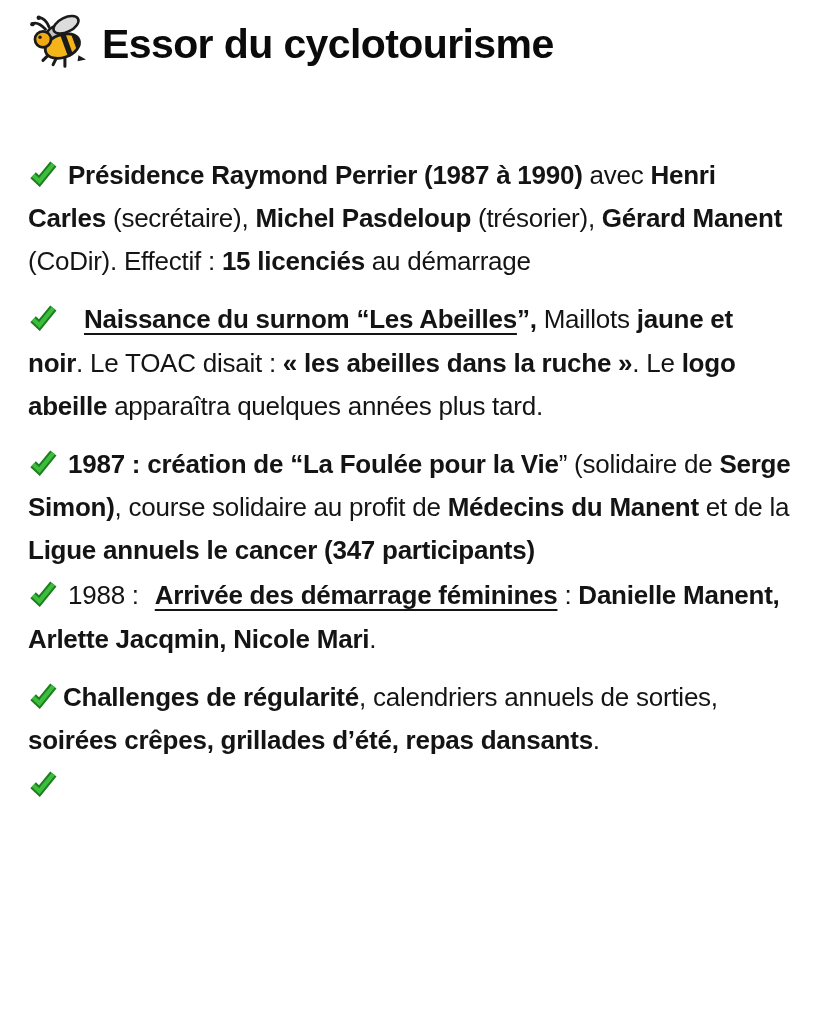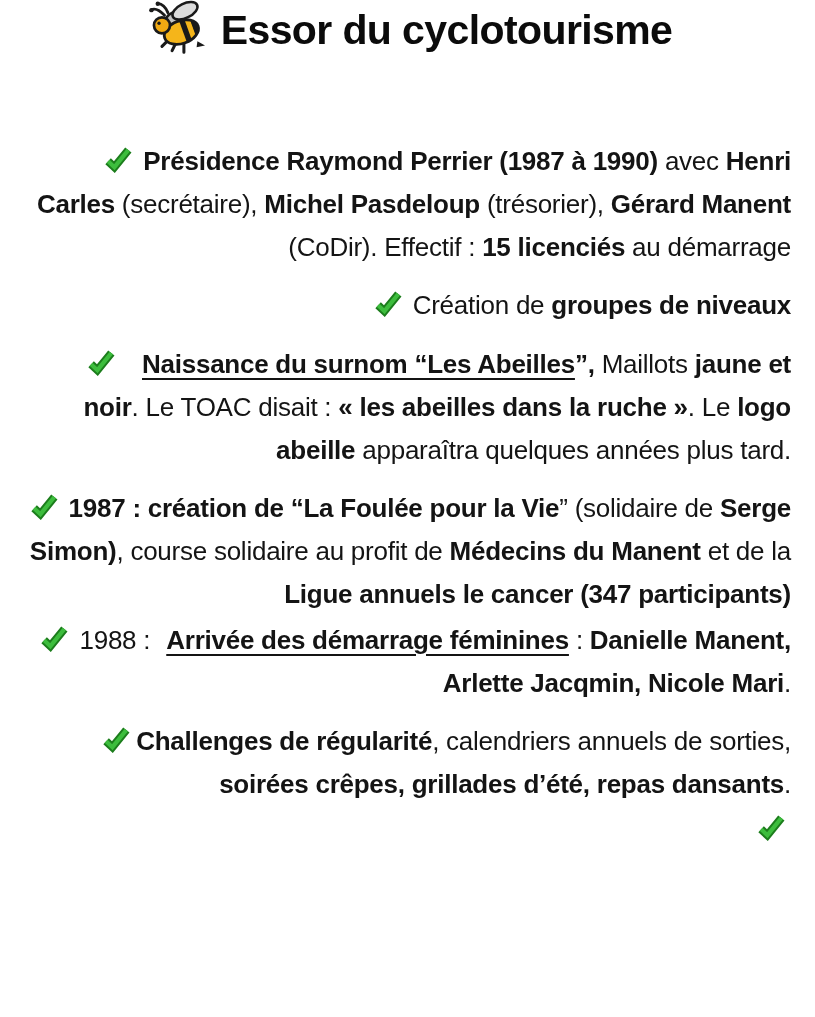--- a/index.html
+++ b/index.html
@@ -15,38 +15,38 @@
     min-height:1017px;
     background:var(--bg);
     color:var(--text);
     font-family:"Liberation Sans", sans-serif;
     overflow:hidden;
   }
   .page{
     padding:0 24px 20px 28px;
   }
   header.masthead{
-    text-align:center;
+    text-align:left;
+    padding-top:14px;
   }
   h1.title{
     margin:0;
     font-size:41px;
     font-weight:700;
     letter-spacing:-0.6px;
     color:#0b0b0b;
     white-space:nowrap;
   }
   .bee{
     width:62px;height:54px;
     vertical-align:-10px;
     margin-right:12px;
   }
   main.bullets{
     margin-top:86px;
-    text-align:right;
   }
   p.bullet{
     margin:15px 0 0 0;
     font-size:26px;
     line-height:1.66;
     letter-spacing:-0.25px;
   }
   p.bullet.tight{margin-top:2px;}
   .check{
     width:30px;height:27px;
@@ -105,24 +105,20 @@
   </header>
 
   <main class="bullets">
       <p class="bullet"><svg class="check" viewBox="0 0 32 30" aria-hidden="true">
     <path d="M5 17 L12 23.5 L27.5 4.5" fill="none" stroke="var(--check-dark)" stroke-width="9" stroke-linecap="butt" stroke-linejoin="miter"></path>
     <path d="M5 17 L12 23.5 L27.5 4.5" fill="none" stroke="var(--check-green)" stroke-width="4.6" stroke-linecap="butt" stroke-linejoin="miter"></path>
   </svg><span class="b ">Présidence Raymond Perrier (1987 à 1990)</span><span class=""> avec </span><span class="b ">Henri Carles</span><span class=""> (secrétaire), </span><span class="b ">Michel Pasdeloup</span><span class=""> (trésorier), </span><span class="b ">Gérard Manent</span><span class=""> (CoDir). Effectif : </span><span class="b ">15 licenciés</span><span class=""> au démarrage</span></p>
       <p class="bullet"><svg class="check" viewBox="0 0 32 30" aria-hidden="true">
     <path d="M5 17 L12 23.5 L27.5 4.5" fill="none" stroke="var(--check-dark)" stroke-width="9" stroke-linecap="butt" stroke-linejoin="miter"></path>
     <path d="M5 17 L12 23.5 L27.5 4.5" fill="none" stroke="var(--check-green)" stroke-width="4.6" stroke-linecap="butt" stroke-linejoin="miter"></path>
-  </svg><span class="">Création de </span><span class="b ">groupes de niveaux</span></p>
-      <p class="bullet"><svg class="check" viewBox="0 0 32 30" aria-hidden="true">
-    <path d="M5 17 L12 23.5 L27.5 4.5" fill="none" stroke="var(--check-dark)" stroke-width="9" stroke-linecap="butt" stroke-linejoin="miter"></path>
-    <path d="M5 17 L12 23.5 L27.5 4.5" fill="none" stroke="var(--check-green)" stroke-width="4.6" stroke-linecap="butt" stroke-linejoin="miter"></path>
   </svg><span class=""> </span><span class="b u">Naissance du surnom “Les Abeilles</span><span class="b ">”,</span><span class=""> Maillots </span><span class="b ">jaune et noir</span><span class="">. Le TOAC disait : </span><span class="b ">« les abeilles dans la ruche »</span><span class="">. Le </span><span class="b ">logo abeille</span><span class=""> apparaîtra quelques années plus tard.</span></p>
       <p class="bullet"><svg class="check" viewBox="0 0 32 30" aria-hidden="true">
     <path d="M5 17 L12 23.5 L27.5 4.5" fill="none" stroke="var(--check-dark)" stroke-width="9" stroke-linecap="butt" stroke-linejoin="miter"></path>
     <path d="M5 17 L12 23.5 L27.5 4.5" fill="none" stroke="var(--check-green)" stroke-width="4.6" stroke-linecap="butt" stroke-linejoin="miter"></path>
   </svg><span class="b ">1987 : création de “La Foulée pour la Vie</span><span class="">” (solidaire de </span><span class="b ">Serge Simon)</span><span class="">, course solidaire au profit de </span><span class="b ">Médecins du Manent</span><span class=""> et de la </span><span class="b ">Ligue annuels le cancer</span><span class=""> </span><span class="b ">(347 participants)</span></p>
       <p class="bullet tight"><svg class="check" viewBox="0 0 32 30" aria-hidden="true">
     <path d="M5 17 L12 23.5 L27.5 4.5" fill="none" stroke="var(--check-dark)" stroke-width="9" stroke-linecap="butt" stroke-linejoin="miter"></path>
     <path d="M5 17 L12 23.5 L27.5 4.5" fill="none" stroke="var(--check-green)" stroke-width="4.6" stroke-linecap="butt" stroke-linejoin="miter"></path>
   </svg><span class="">1988 : </span><span class="b u">Arrivée des démarrage féminines</span><span class=""> : </span><span class="b ">Danielle Manent, Arlette Jacqmin, Nicole Mari</span><span class="">.</span></p>
       <p class="bullet flush"><svg class="check" viewBox="0 0 32 30" aria-hidden="true">

